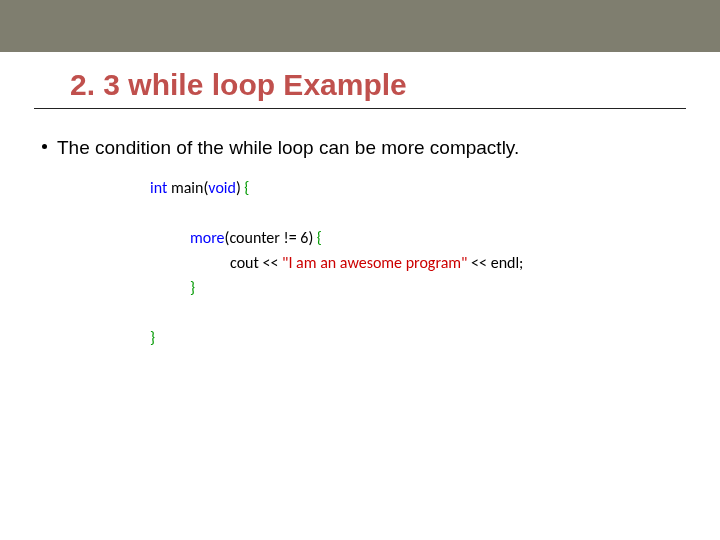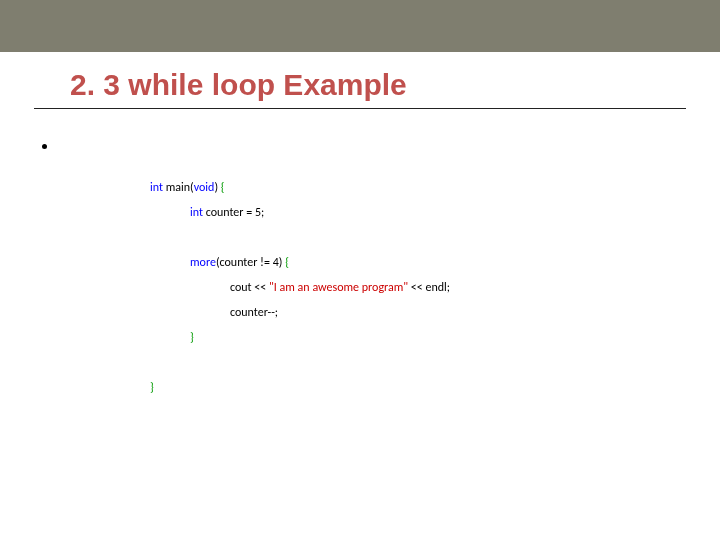--- a/index.html
+++ b/index.html
@@ -2,43 +2,41 @@
 <html><head>
 <meta charset="utf-8">
 <style>
   * { margin: 0; padding: 0; box-sizing: border-box; }
   html, body { width: 720px; height: 540px; background: #fff; font-family: Arial, Helvetica, sans-serif; }
   .slide { width: 720px; height: 540px; position: relative; }
   .topbar { width: 100%; height: 52px; background: #7f7e6f; }
   .title { font-size: 30px; color: #c0504d; padding: 16px 0 0 36px; border-bottom: 1px solid #222; margin: 0 34px 0 34px; padding-bottom: 6px; }
   .bullet { font-size: 19px; color: #000; margin: 28px 0 0 42px; }
   .bullet .dot { display: inline-block; width: 5px; height: 5px; background: #000; border-radius: 50%; vertical-align: middle; margin-right: 10px; position: relative; top: -2px; }
-  .code { font-family: Calibri, Arial, sans-serif; font-size: 12px; line-height: 25px; margin: 16px 0 0 150px; color: #000; }
+  .code { font-family: Calibri, Arial, sans-serif; font-size: 16px; line-height: 25px; margin: 16px 0 0 150px; color: #000; }
   .kw { color: #0000ff; }
   .br { color: #009900; }
   .str { color: #cc0000; }
   .ind1 { padding-left: 40px; }
   .ind2 { padding-left: 80px; }
 </style>
 </head>
 <body>
 
 <div class="slide">
   <div class="topbar"></div>
 
   <h1 class="title">2. 3 while loop  Example</h1>
 
   <div class="bullet">
-    <span class="dot"></span>
+    <span class="dot"></span><span>The condition of the while loop can be more compactly.</span>
   </div>
 
   <div class="code">
     <div><span class="kw">int</span><span> main(</span><span class="kw">void</span><span>) </span><span class="br">{</span></div>
-    <div class="ind1"><span class="kw">int</span><span> counter = 5;</span></div>
     <div>&nbsp;</div>
-    <div class="ind1"><span class="kw">more</span><span>(counter != 4) </span><span class="br">{</span></div>
+    <div class="ind1"><span class="kw">more</span><span>(counter != 6) </span><span class="br">{</span></div>
     <div class="ind2"><span>cout &lt;&lt; </span><span class="str">"I am an awesome program"</span><span> &lt;&lt; endl;</span></div>
-    <div class="ind2"><span>counter--;</span></div>
     <div class="ind1"><span class="br">}</span></div>
     <div>&nbsp;</div>
     <div><span class="br">}</span></div>
   </div>
 </div>
 
 </body></html>

